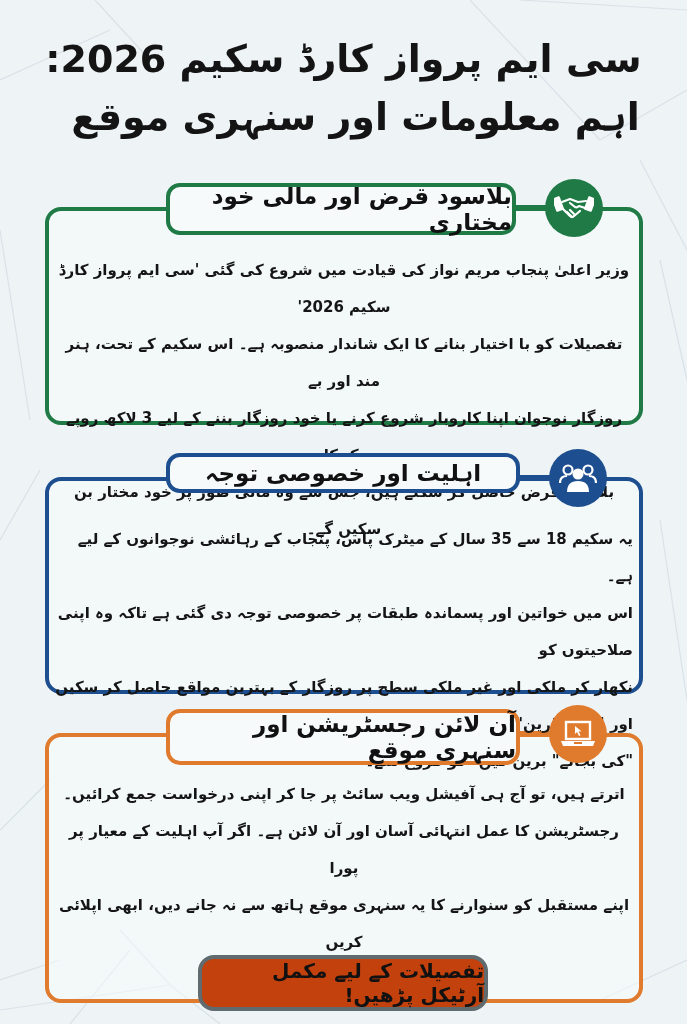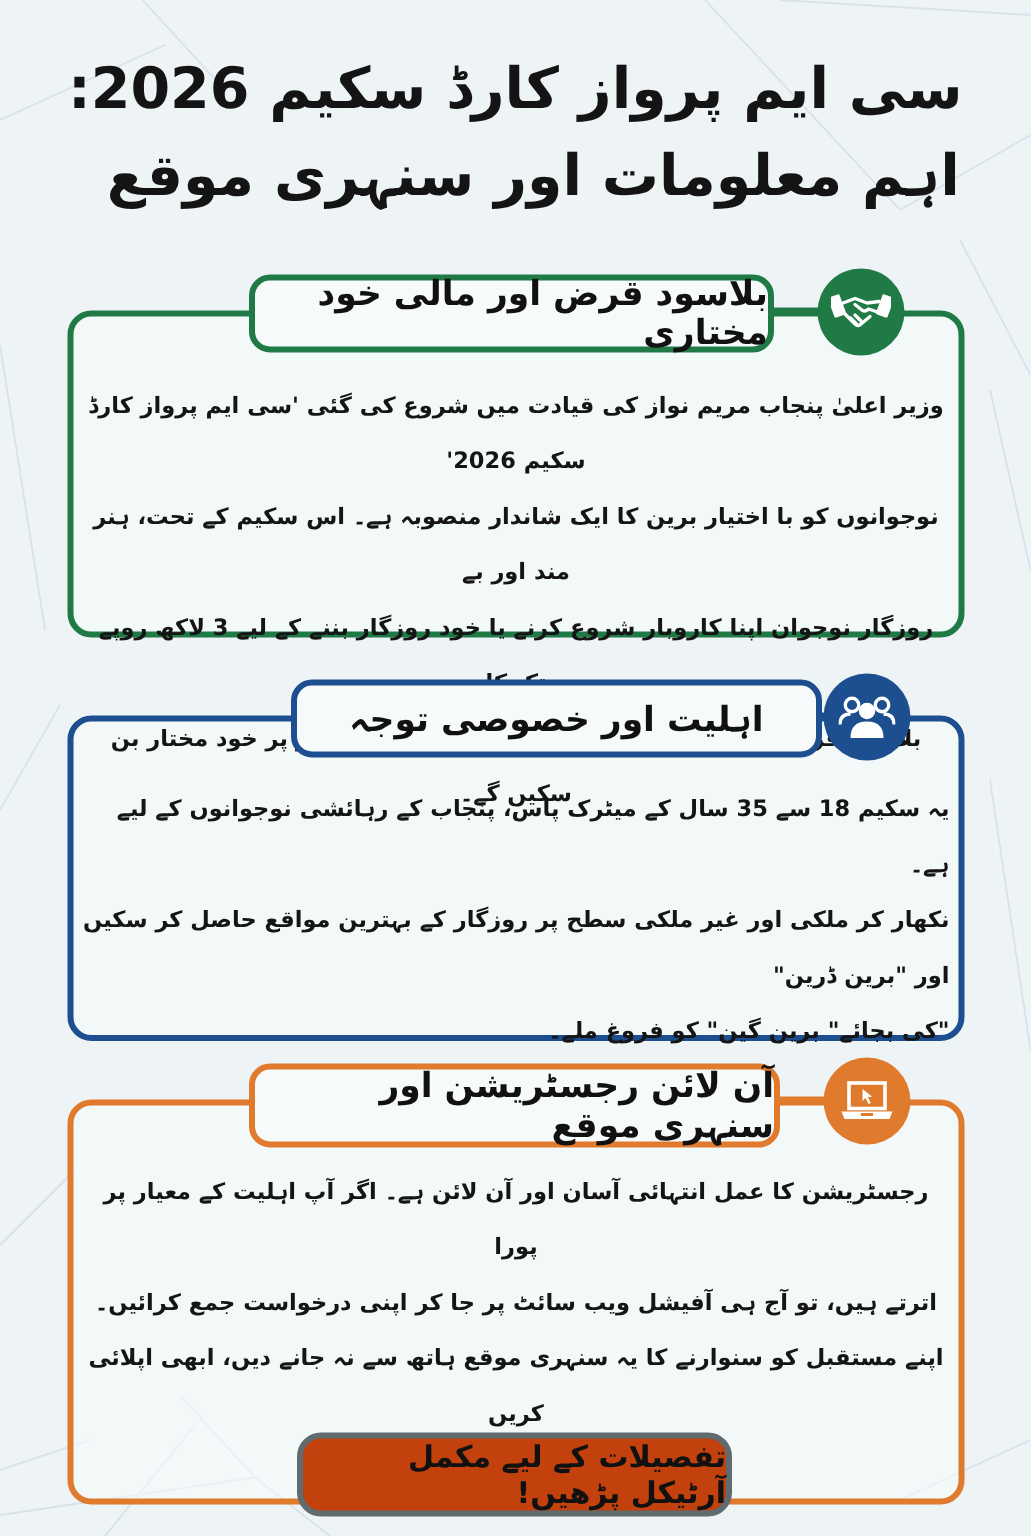--- a/index.html
+++ b/index.html
@@ -84,63 +84,64 @@
       <path d="M8 9 L16 6 L24 9 L32 8"></path>
       <path d="M9 16 L16 23 Q18 25 20 23 L26 18"></path>
       <path d="M16 10 L21 14 Q23 15 25 13 L31 15"></path>
       <path d="M13 19 L17 23"></path>
       <path d="M16 17 L20 21"></path>
     </g>
   </svg>
 </div>
 <div class="body-text" style="left:55px; top:252px; width:578px;">
   <p>وزیر اعلیٰ پنجاب مریم نواز کی قیادت میں شروع کی گئی 'سی ایم پرواز کارڈ سکیم 2026'</p>
-  <p>نوجوانوں کو با اختیار برین کا ایک شاندار منصوبہ ہے۔ اس سکیم کے تحت، ہنر مند اور بے</p>
+  <p>تفصیلات کو با اختیار بنانے کا ایک شاندار منصوبہ ہے۔ اس سکیم کے تحت، ہنر مند اور بے</p>
   <p>روزگار نوجوان اپنا کاروبار شروع کرنے یا خود روزگار بننے کے لیے 3 لاکھ روپے تک کا</p>
   <p>بلاسود قرض حاصل کر سکتے ہیں، جس سے وہ مالی طور پر خود مختار بن سکیں گے۔</p>
 </div>
 
 <div class="box" style="left:45px; top:477px; width:598px; height:217px; border-color:#1d4e8f;"></div>
 <div class="connector" style="left:518px; top:475px; width:40px; background:#1d4e8f;"></div>
-<div class="pill" style="left:166px; top:453px; width:354px; height:52px; border-color:#1d4e8f;margin-left:28px;">
+<div class="pill" style="left:166px; top:453px; width:354px; height:40px; border-color:#1d4e8f;">
   <span>اہلیت اور خصوصی توجہ</span>
 </div>
 <div class="icon" style="left:549px; top:449px; width:58px; height:58px; background:#1d4e8f;">
   <svg width="38" height="30" viewBox="0 0 38 30">
     <g fill="none" stroke="#fff" stroke-width="2.2">
       <circle cx="9" cy="7" r="4.5"></circle>
       <circle cx="29" cy="7" r="4.5"></circle>
       <path d="M1 20 Q1 13 8 13"></path>
       <path d="M37 20 Q37 13 30 13"></path>
     </g>
     <circle cx="19" cy="11" r="5.5" fill="#fff"></circle>
     <path d="M8 29 Q8 18 19 18 Q30 18 30 29 Z" fill="#fff"></path>
   </svg>
 </div>
 <div class="body-text" style="left:55px; top:521px; width:578px;text-align:right;">
   <p>یہ سکیم 18 سے 35 سال کے میٹرک پاس، پنجاب کے رہائشی نوجوانوں کے لیے ہے۔</p>
+  <p>اس میں خواتین اور پسماندہ طبقات پر خصوصی توجہ دی گئی ہے تاکہ وہ اپنی صلاحیتوں کو</p>
   <p>نکھار کر ملکی اور غیر ملکی سطح پر روزگار کے بہترین مواقع حاصل کر سکیں اور "برین ڈرین"</p>
   <p>"کی بجائے" برین گین" کو فروغ ملے۔</p>
 </div>
 
 <div class="box" style="left:45px; top:733px; width:598px; height:270px; border-color:#e07a2c;"></div>
 <div class="connector" style="left:518px; top:731px; width:40px; background:#e07a2c;"></div>
 <div class="pill" style="left:166px; top:709px; width:354px; height:56px; border-color:#e07a2c;">
   <span>آن لائن رجسٹریشن اور سنہری موقع</span>
 </div>
 <div class="icon" style="left:549px; top:705px; width:58px; height:58px; background:#e07a2c;">
   <svg width="36" height="28" viewBox="0 0 36 28">
     <rect x="6" y="2" width="24" height="17" fill="none" stroke="#fff" stroke-width="2.4"></rect>
     <path d="M15 6 L15 14 L17 12 L19 16 L20.5 15.3 L18.6 11.4 L21.5 11.2 Z" fill="#fff"></path>
     <path d="M1 21 L35 21 L33 26 L3 26 Z" fill="#fff"></path>
     <rect x="14" y="22" width="8" height="2" fill="#e07a2c"></rect>
   </svg>
 </div>
 <div class="body-text" style="left:55px; top:776px; width:578px;">
+  <p>اترتے ہیں، تو آج ہی آفیشل ویب سائٹ پر جا کر اپنی درخواست جمع کرائیں۔</p>
   <p>رجسٹریشن کا عمل انتہائی آسان اور آن لائن ہے۔ اگر آپ اہلیت کے معیار پر پورا</p>
-  <p>اترتے ہیں، تو آج ہی آفیشل ویب سائٹ پر جا کر اپنی درخواست جمع کرائیں۔</p>
   <p>اپنے مستقبل کو سنوارنے کا یہ سنہری موقع ہاتھ سے نہ جانے دیں، ابھی اپلائی کریں</p>
   <p>اور اپنی اہلیت کا سٹیٹس چیک کریں!</p>
 </div>
 
 <div class="footer-pill" style="left:198px; top:955px; width:290px; height:56px;">
   <span>تفصیلات کے لیے مکمل آرٹیکل پڑھیں!</span>
 </div>
 
 </body></html>

